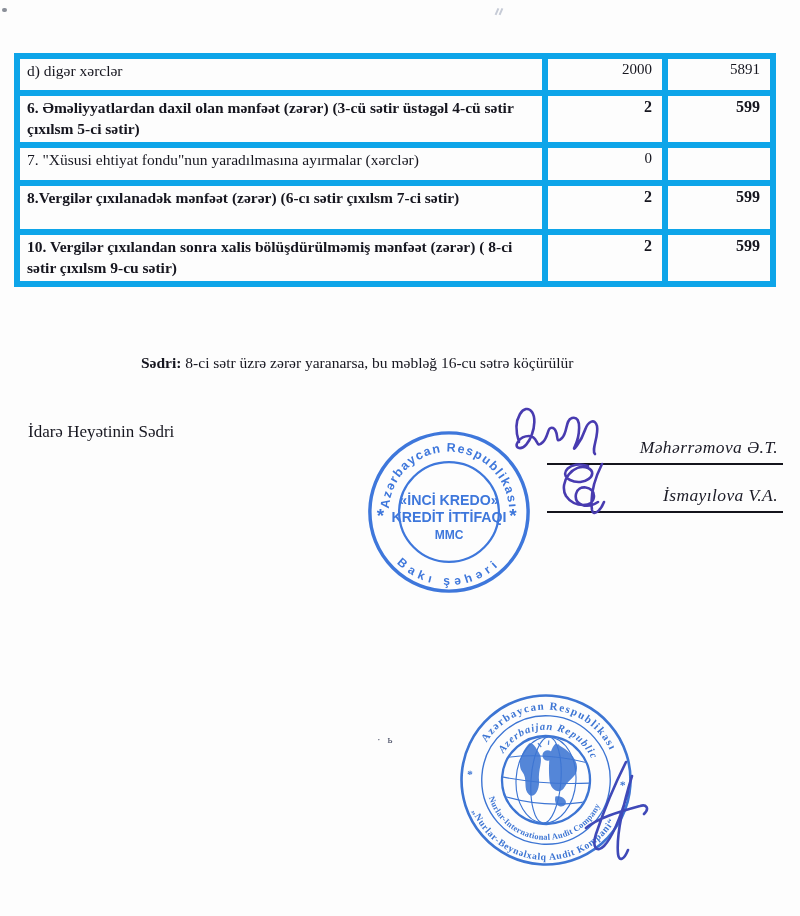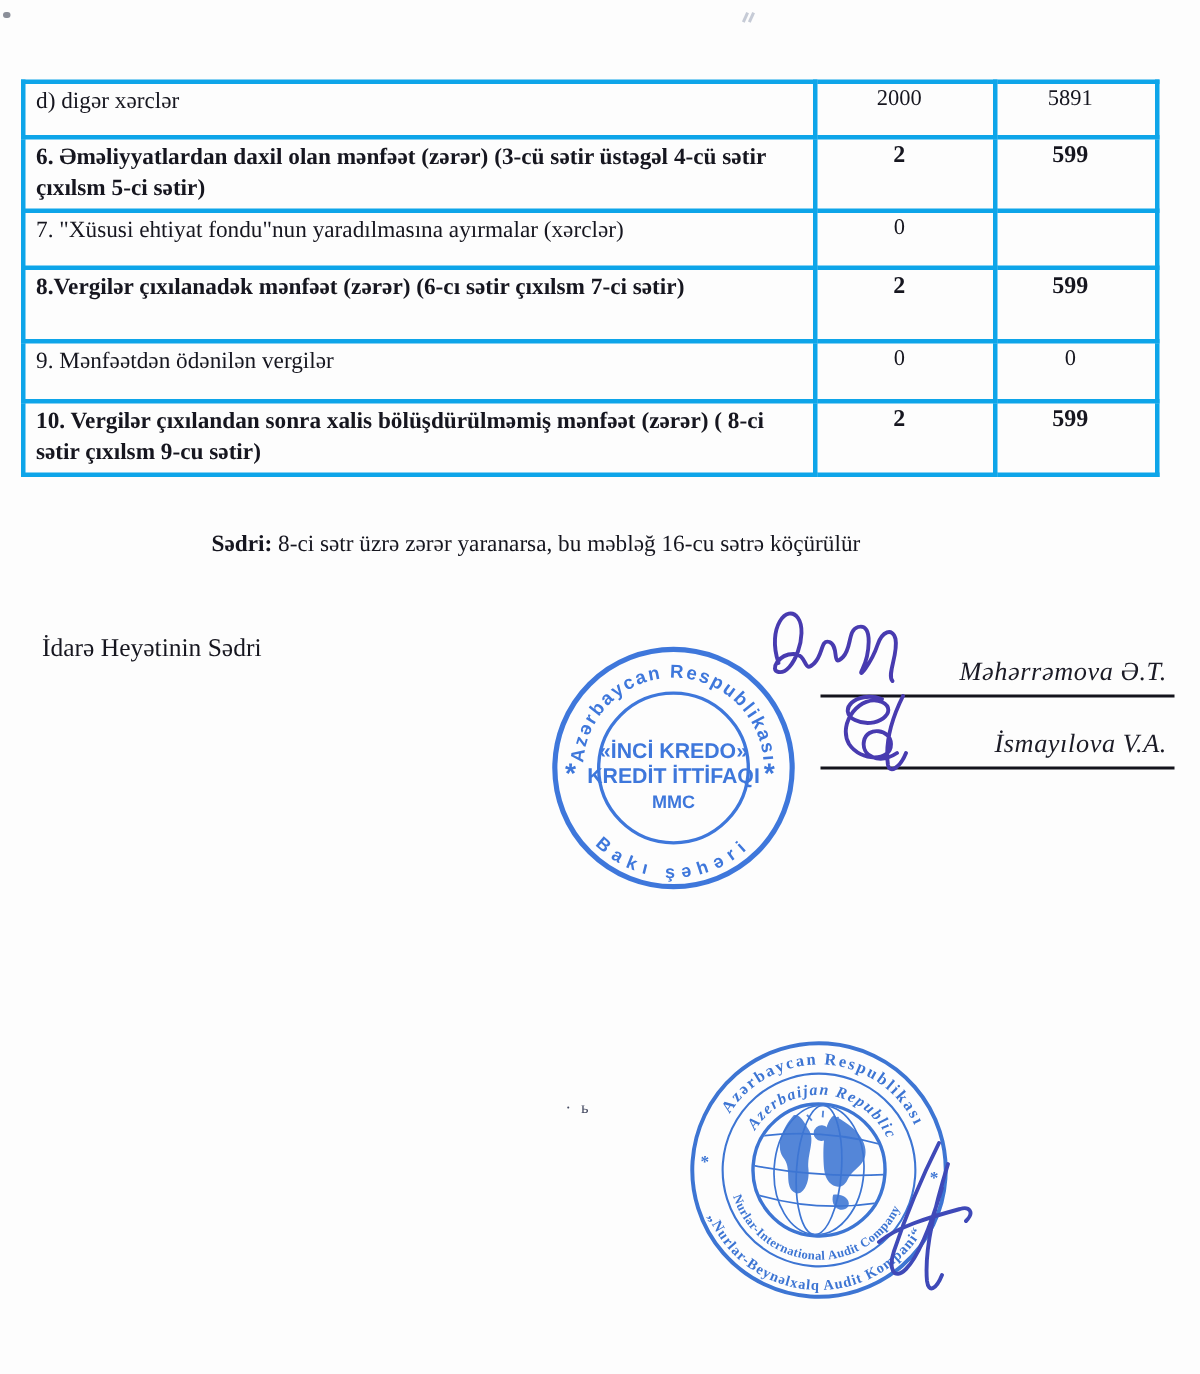--- a/index.html
+++ b/index.html
@@ -8,23 +8,23 @@
     background:#fdfdfd; overflow:hidden;
     font-family:"Liberation Serif","DejaVu Serif",serif; color:#16161f;
   }
 
   
   table.fin {
     position:absolute; left:14px; top:53px; width:756px;
     border-collapse:collapse; table-layout:fixed;
     border:1px solid #1e2233;
   }
-  table.fin td { border:3px solid #0ea5e9; vertical-align:top; }
+  table.fin td { border:6px solid #0ea5e9; vertical-align:top; }
   td.c-label { padding:2px 6px 2px 7px; font-size:15.5px; line-height:1.35; }
-  td.c-val   { text-align:center; padding:2px 10px 0 2px; font-size:15px; }
+  td.c-val   { text-align:right; padding:2px 10px 0 2px; font-size:15px; }
   tr.r-bold td.c-label { font-weight:bold; font-size:15.5px; }
   tr.r-bold td.c-val   { font-weight:bold; font-size:16px; }
   tr.h37{height:37px} tr.h46{height:46px} tr.h38{height:38px}
   tr.h35{height:49px} tr.h40{height:40px} tr.h49{height:49px}
 
   
   .note { position:absolute; left:141px; top:354px; font-size:15.5px; white-space:nowrap; }
   .note b { font-weight:bold; }
 
   
@@ -88,25 +88,20 @@
       </tr>
       <tr class="h38">
         <td class="c-label">7.  "Xüsusi ehtiyat fondu"nun yaradılmasına ayırmalar (xərclər)</td>
         <td class="c-val">0</td>
         <td class="c-val"></td>
       </tr>
       <tr class="h35 r-bold">
         <td class="c-label">8.Vergilər çıxılanadək mənfəət (zərər) (6-cı sətir çıxılsm 7-ci sətir)</td>
         <td class="c-val">2</td>
         <td class="c-val">599</td>
-      </tr>
-      <tr class="h40">
-        <td class="c-label">9.  Mənfəətdən ödənilən vergilər</td>
-        <td class="c-val">0</td>
-        <td class="c-val">0</td>
       </tr>
       <tr class="h49 r-bold">
         <td class="c-label">10. Vergilər çıxılandan sonra xalis bölüşdürülməmiş mənfəət (zərər) ( 8-ci sətir çıxılsm 9-cu sətir)</td>
         <td class="c-val">2</td>
         <td class="c-val">599</td>
       </tr>
     </tbody>
   </table>
 
   <div class="note"><b>Sədri:</b><span> 8-ci sətr üzrə zərər yaranarsa, bu məbləğ 16-cu sətrə köçürülür</span></div>

